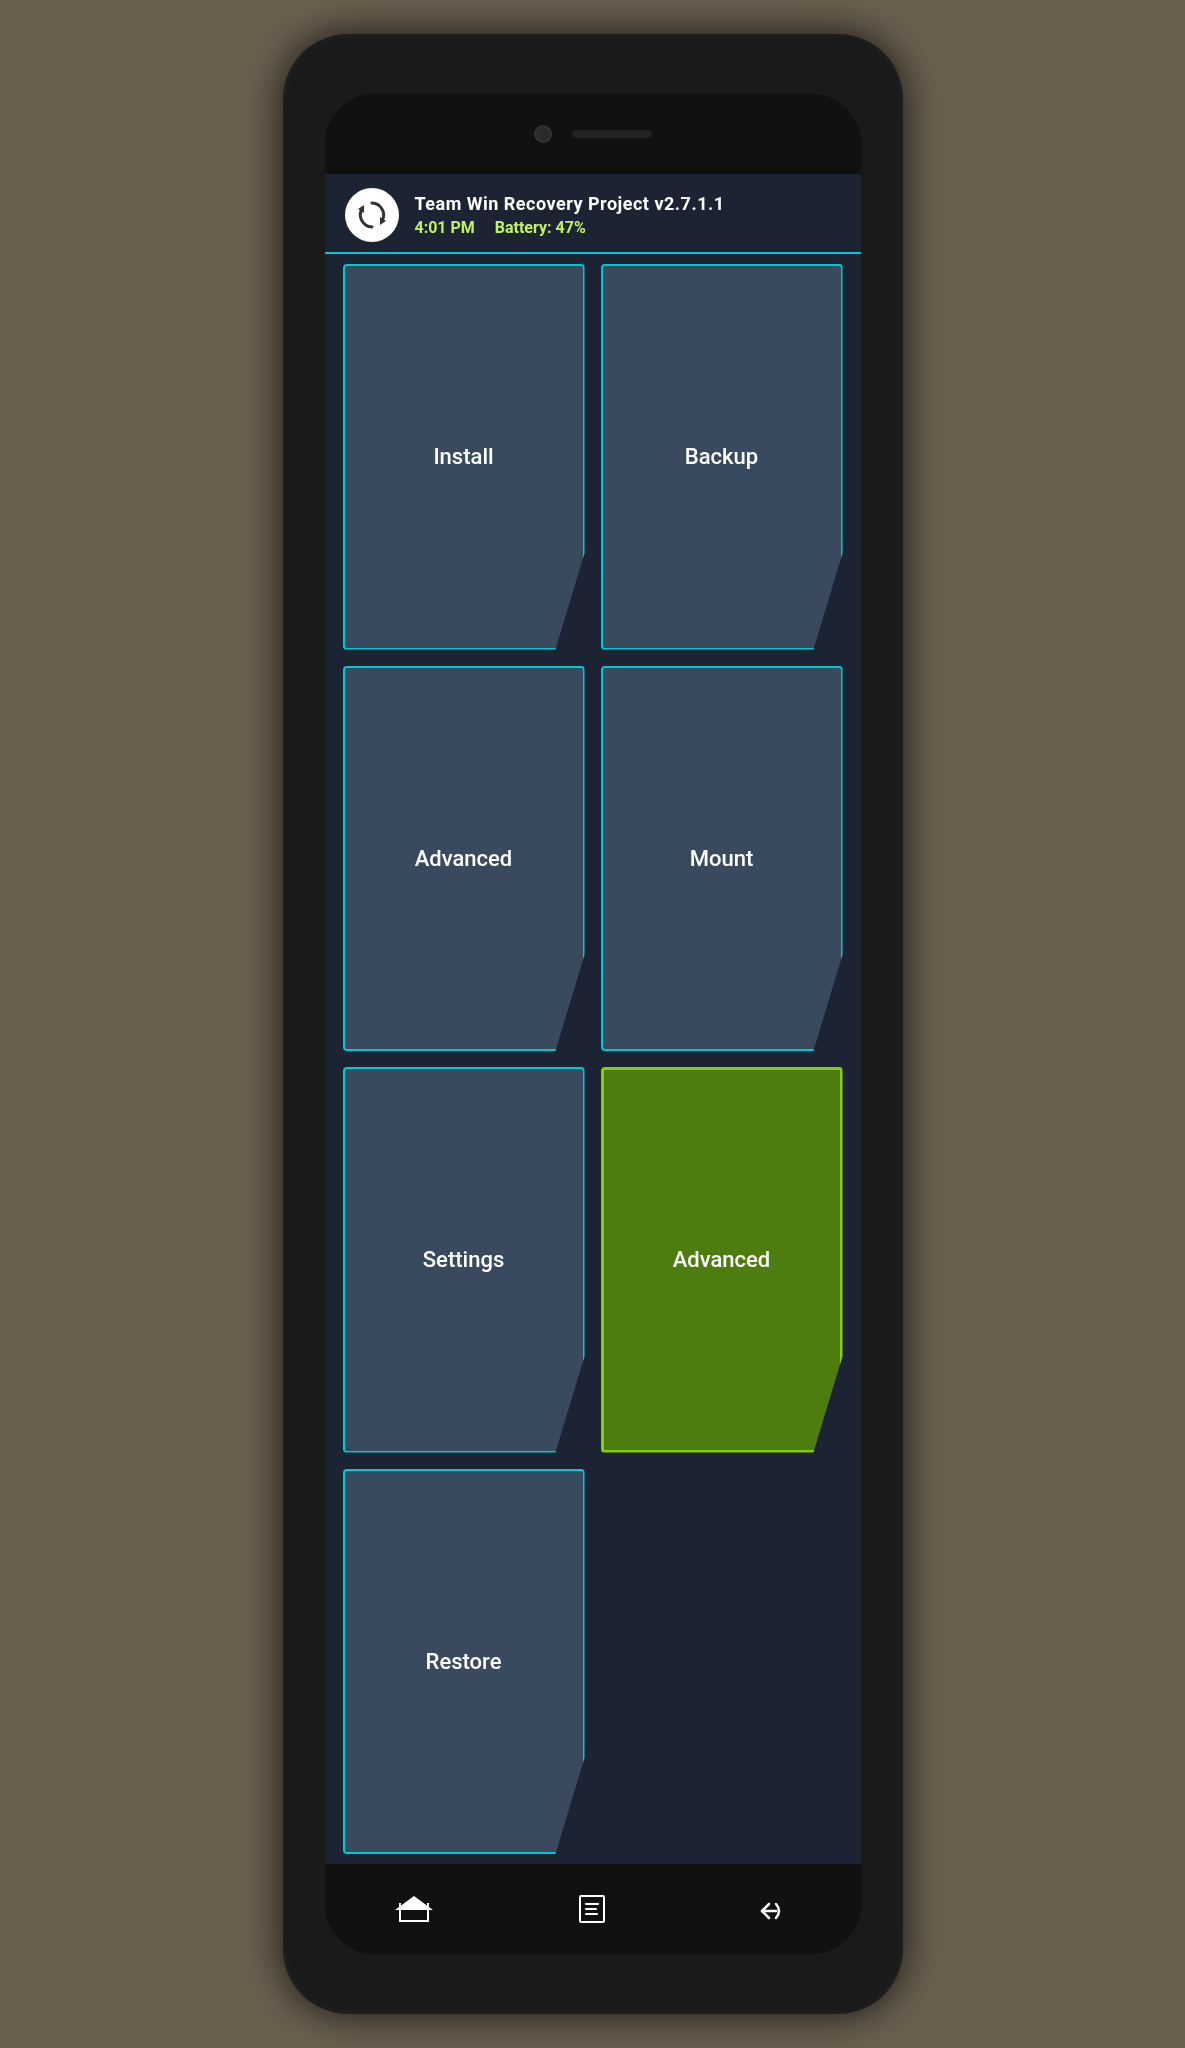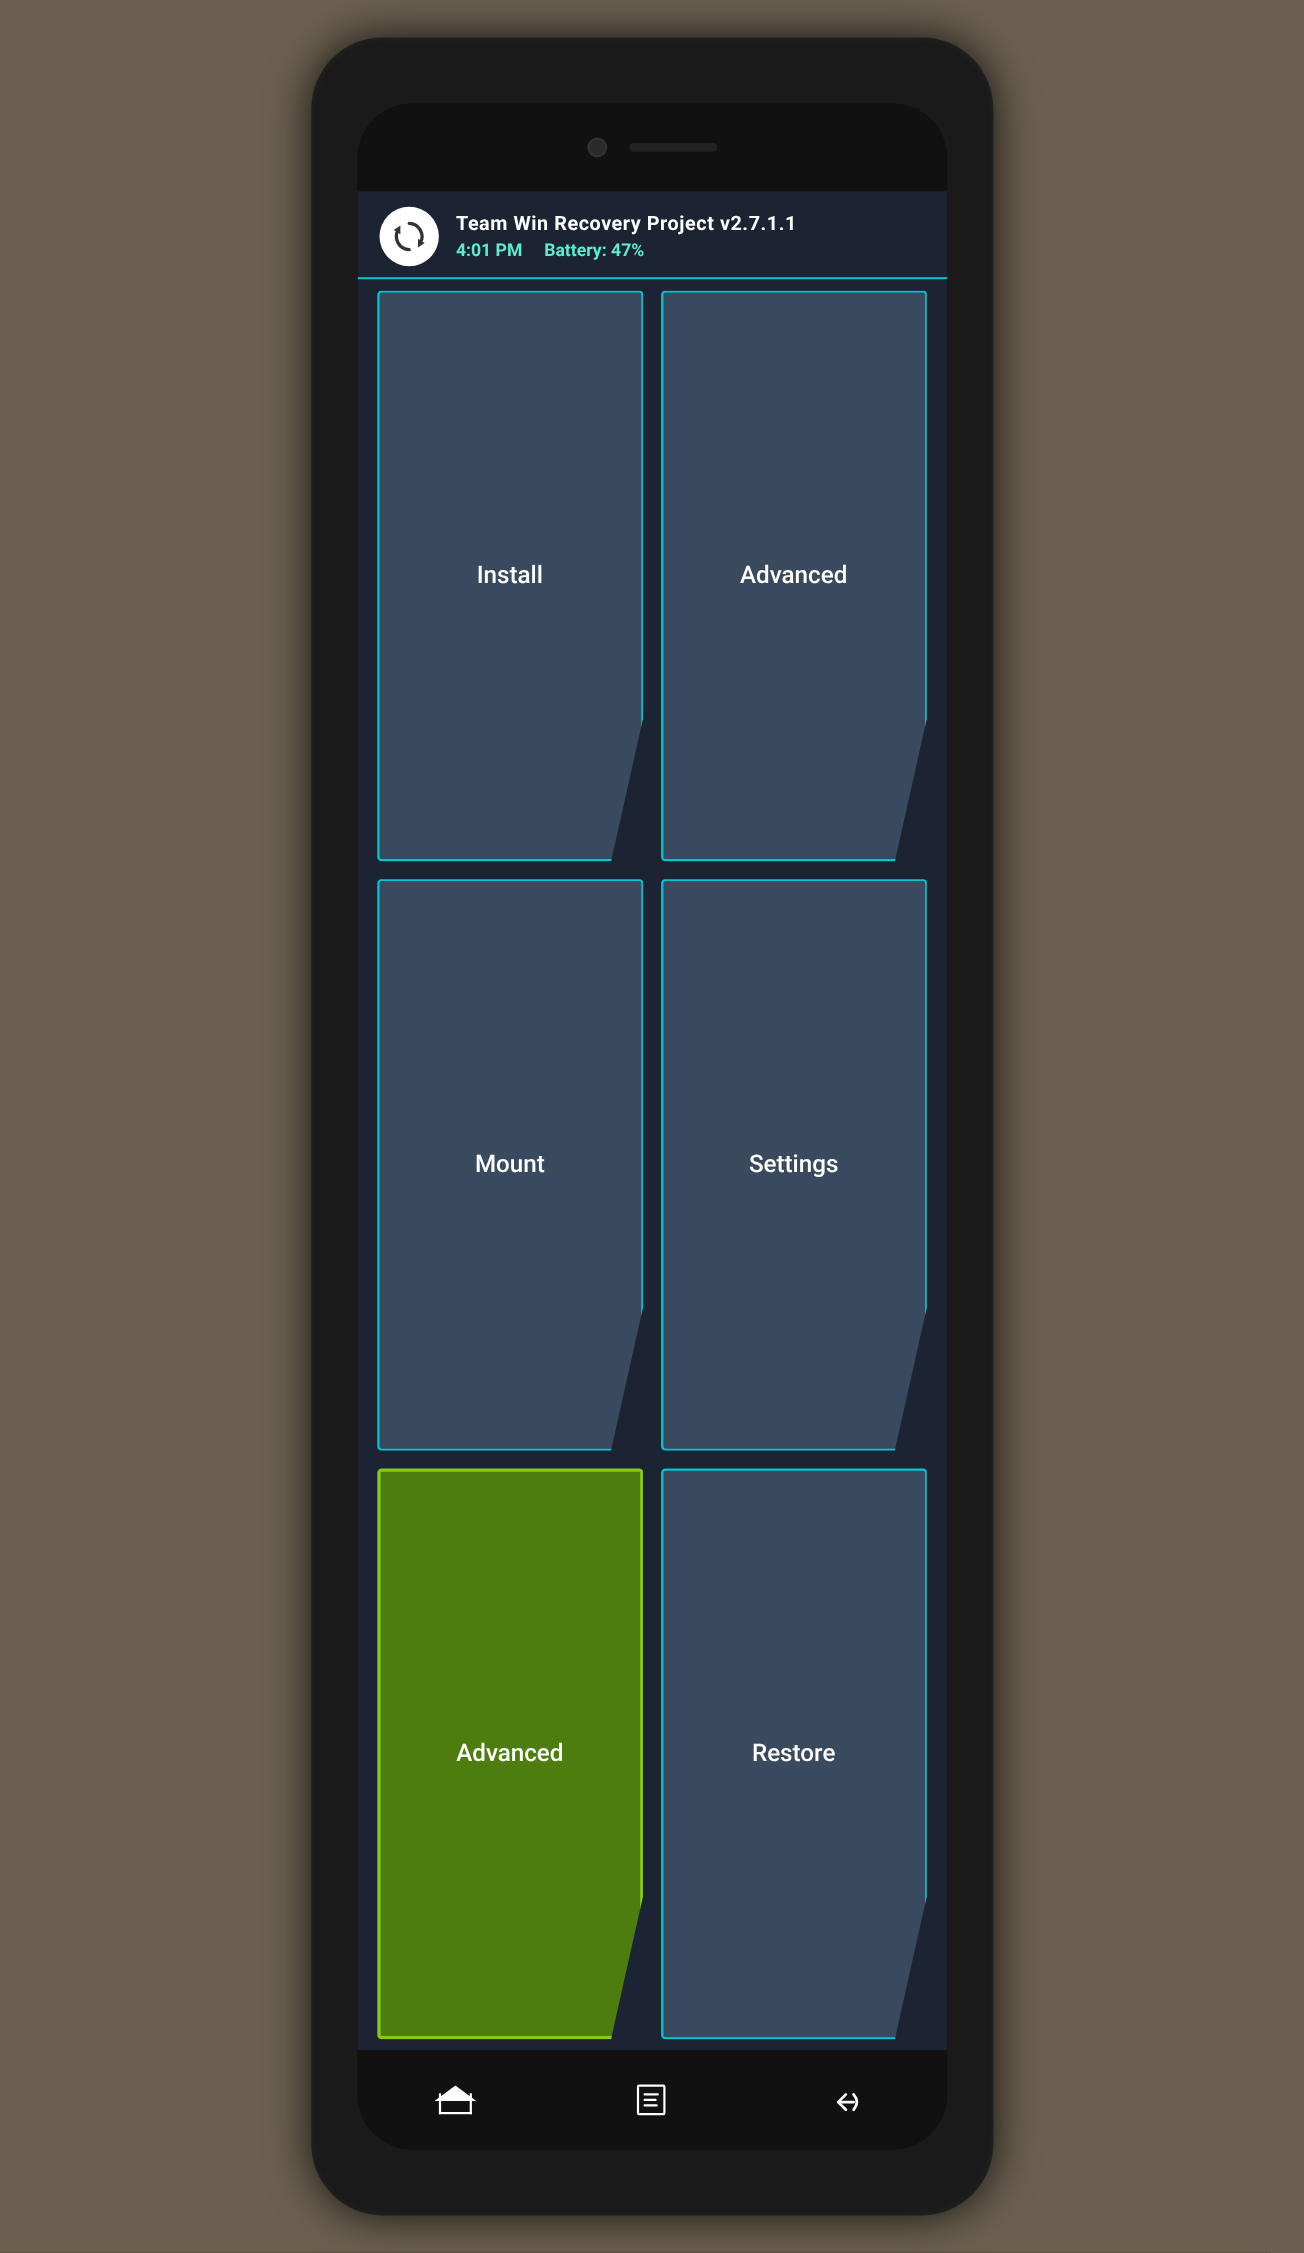--- a/index.html
+++ b/index.html
@@ -105,21 +105,21 @@
     }
 
     .header-title {
       color: white;
       font-size: 18px;
       font-weight: bold;
       letter-spacing: 0.5px;
     }
 
     .header-subtitle {
-      color: #5eead4;
+      color: #bef264;
       font-size: 16px;
       font-weight: bold;
       margin-top: 4px;
     }
 
     
     .button-grid {
       flex: 1;
       display: grid;
       grid-template-columns: 1fr 1fr;
@@ -271,20 +271,23 @@
         </div>
       </div>
 
       <div class="button-grid">
 
         <div class="twrp-btn">
           <span>Install</span>
         </div>
 
 
+        <div class="twrp-btn">
+          <span>Backup</span>
+        </div>
 
         <div class="twrp-btn">
           <span>Advanced</span>
         </div>
 
         <div class="twrp-btn">
           <span>Mount</span>
         </div>
 
         <div class="twrp-btn">

